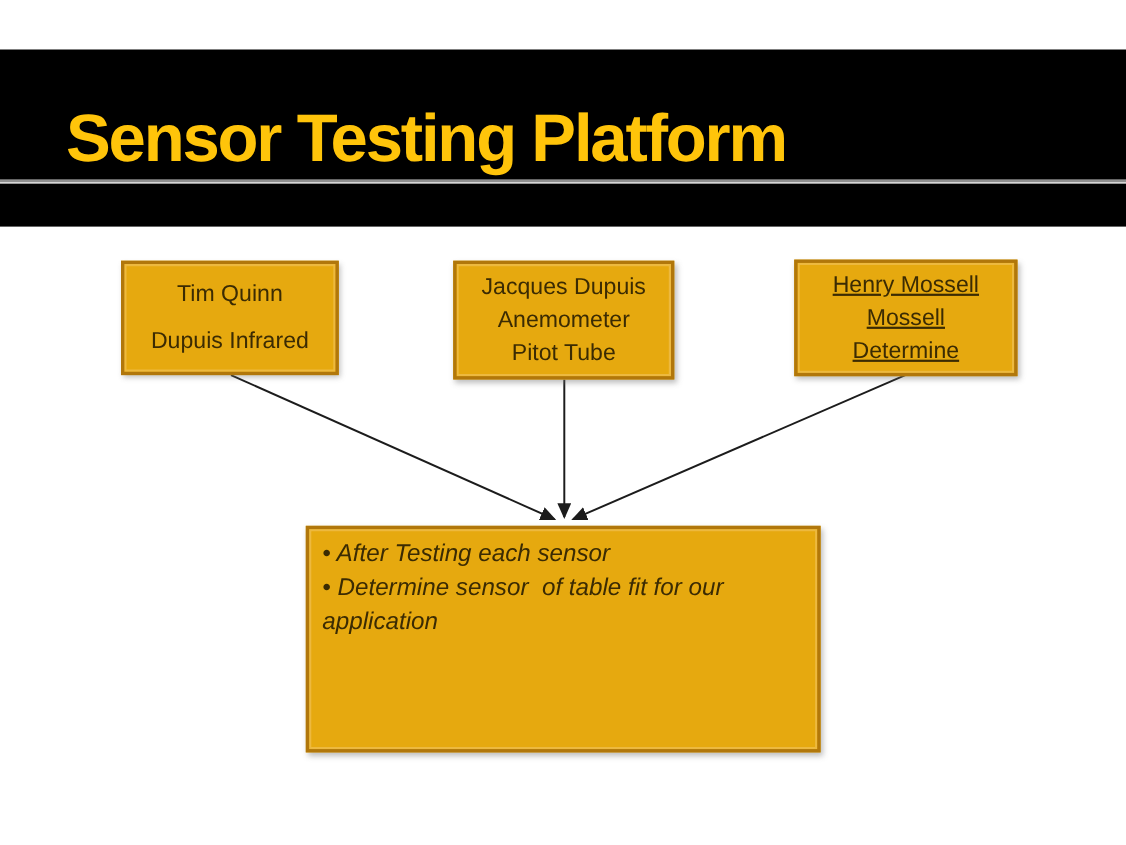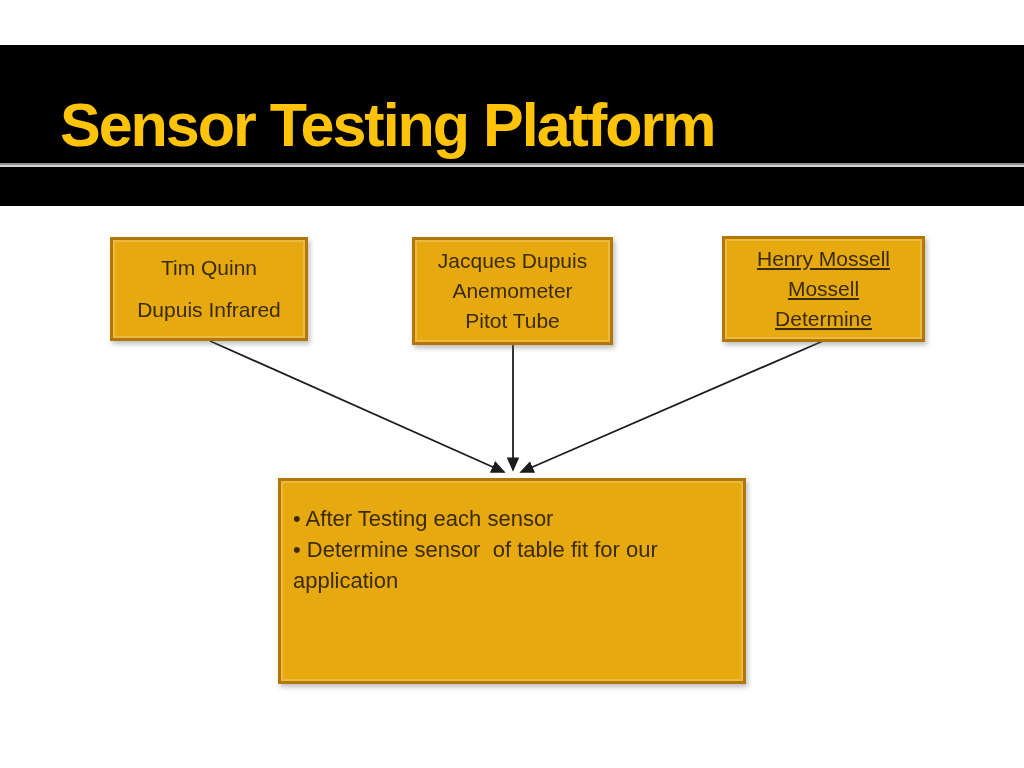--- a/index.html
+++ b/index.html
@@ -80,23 +80,24 @@
 
   .summary-box {
     position: absolute;
     left: 278px; top: 478px;
     width: 468px; height: 206px;
     background: var(--box-fill);
     border: 3px solid var(--box-border);
     box-shadow: inset 0 0 0 2px var(--box-inner-line),
                 2px 3px 5px rgba(110,110,110,0.45);
     color: var(--box-text);
-    padding: 22px 4px 0 12px;
+    padding: 6px 4px 0 12px;
     font-size: 22px;
     line-height: 31px;
+    font-style: italic;
   }
   .bullet { white-space: pre-wrap; }
 </style>
 </head>
 <body>
 
 <div class="slide">
 
   <div class="header">
     <h1 class="title">Sensor Testing Platform</h1>

